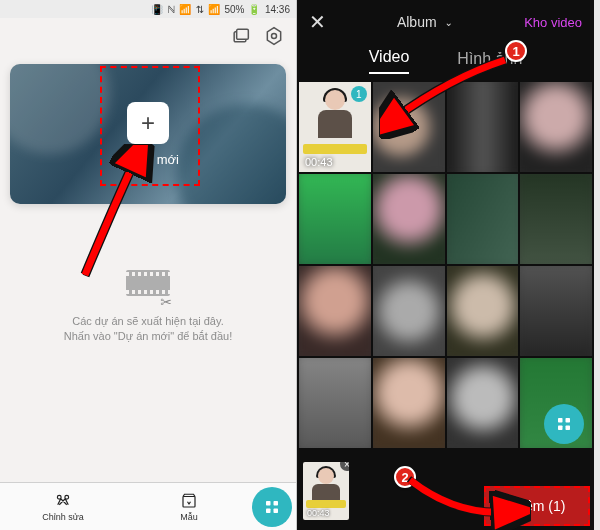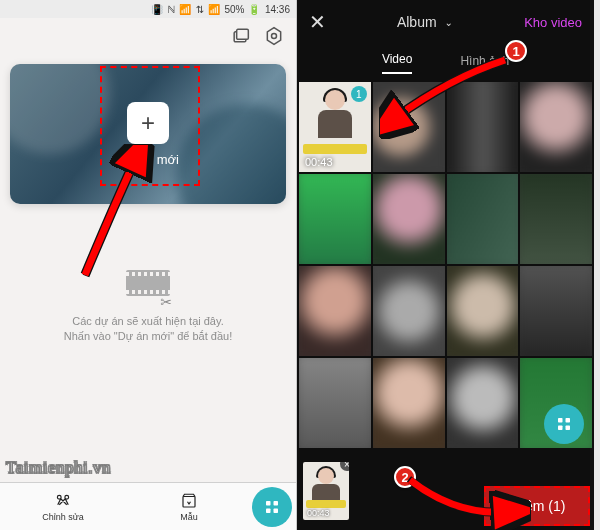--- a/index.html
+++ b/index.html
@@ -130,21 +130,21 @@
   .r-header {
     height:44px;display:flex;align-items:center;justify-content:space-between;
     padding:0 12px;color:#ddd;font-size:14px;
   }
   .r-header .close { font-size:20px; color:#ddd; line-height:1;}
   .r-header .album { display:flex;align-items:center;gap:8px;}
   .r-header .album .chev { font-size:10px;}
   .kho { font-size:13px; color:#d946ef;}
 
   .r-tabs {
-    height:36px;display:flex;align-items:flex-end;color:#aaa;font-size:12px;
+    height:36px;display:flex;align-items:flex-end;color:#aaa;font-size:16px;
     padding:0 18px 6px; gap:48px; justify-content:center;
     position:relative;
   }
   .r-tab { padding-bottom:6px; }
   .r-tab.active { color:#fff; border-bottom:2px solid #fff; }
 
   .numbadge {
     width:22px;height:22px;border-radius:50%;background:#e1261c;color:#fff;
     display:flex;align-items:center;justify-content:center;font-size:13px;font-weight:bold;
     border:2px solid #fff;position:absolute;z-index:10;
@@ -285,21 +285,20 @@
     <div class="film-icon">
       <div class="strip"></div>
       <div class="cut">✂</div>
     </div>
     <div class="empty-text">
       <div>Các dự án sẽ xuất hiện tại đây.</div>
       <div>Nhấn vào "Dự án mới" để bắt đầu!</div>
     </div>
   </div>
 
-  <div class="watermark">Taimienphi.vn</div>
 
   <div class="bottom-nav">
     <div class="nav-item">
       <svg viewBox="0 0 24 24" stroke="#222" stroke-width="1.6" fill="none">
           <circle cx="7" cy="7" r="2.5"></circle>
           <circle cx="17" cy="7" r="2.5"></circle>
           <path d="M9 9l-4 8M15 9l4 8M9 9l8 8M15 9l-8 8"></path>
         </svg>
       <span>Chỉnh sửa</span>
     </div>

